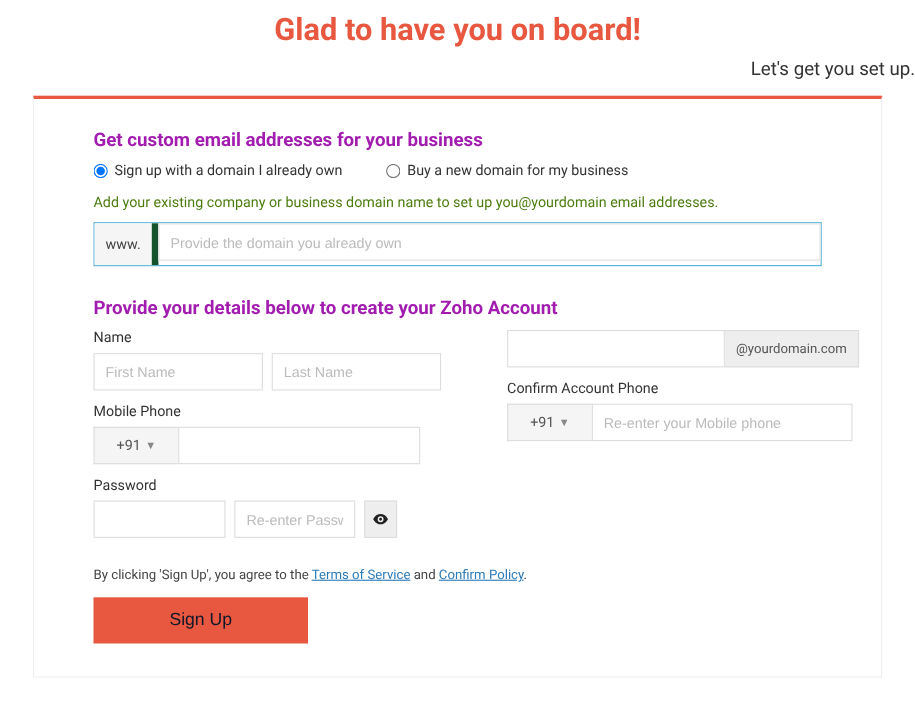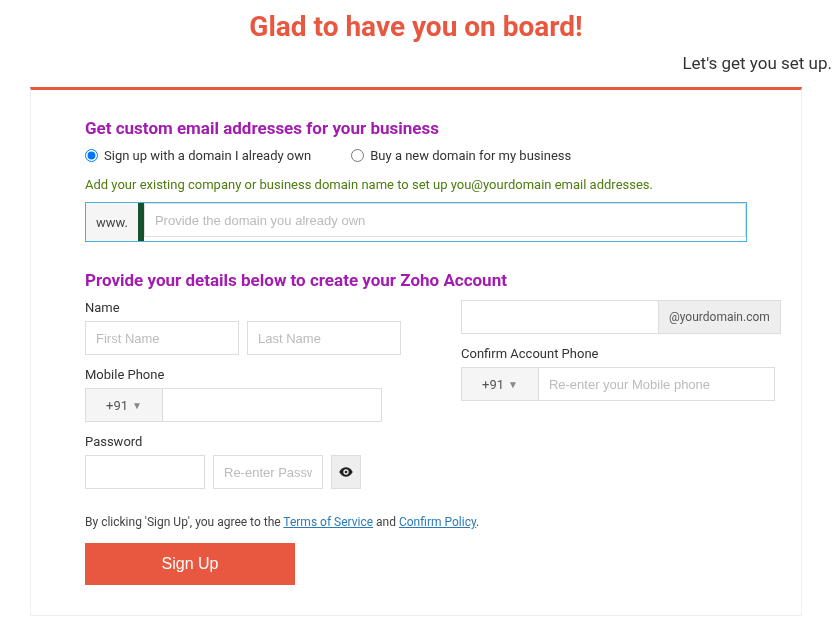--- a/index.html
+++ b/index.html
@@ -147,24 +147,24 @@
   .eye-btn svg { width: 16px; height: 16px; fill: #222; }
   .terms {
     font-size: 12px;
     color: #444;
     margin-top: 26px;
   }
   .terms a { color: #2B7BB9; text-decoration: underline; cursor: pointer; margin-top: 47px; }
   .signup-btn {
     margin-top: 14px;
     background: #E8573F;
-    color: #ffffff;
+    color: #0f172a;
     border: none;
     height: 42px;
-    width: 210px;
+    width: 195px;
     font-size: 16px;
     cursor: pointer;
   }
 </style>
 </head>
 <body>
 
 <div class="page">
   <h1 class="title">Glad to have you on board!</h1>
   <div class="subtitle">Let's get you set up.</div>

